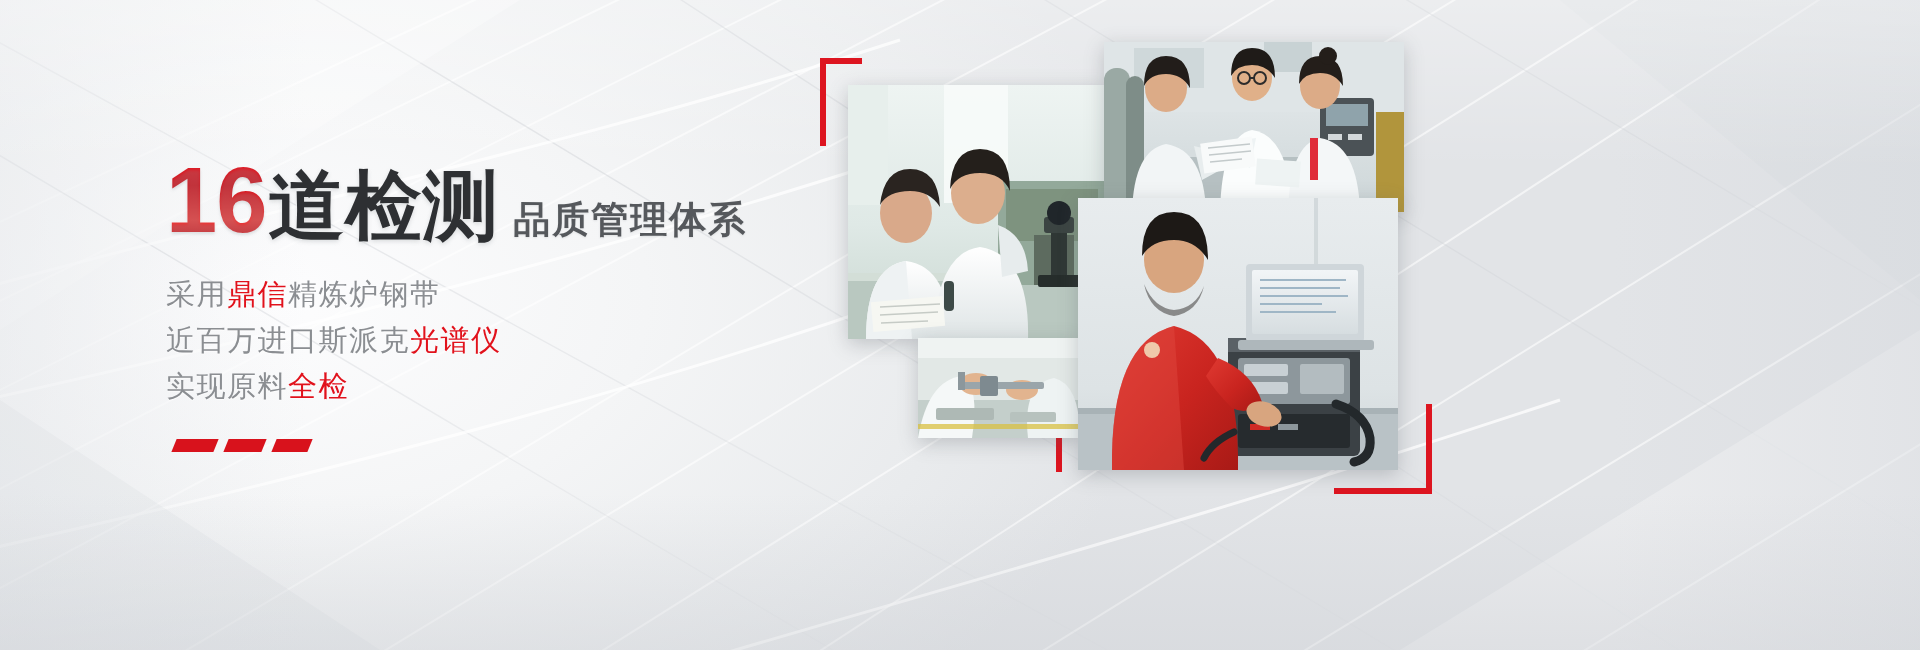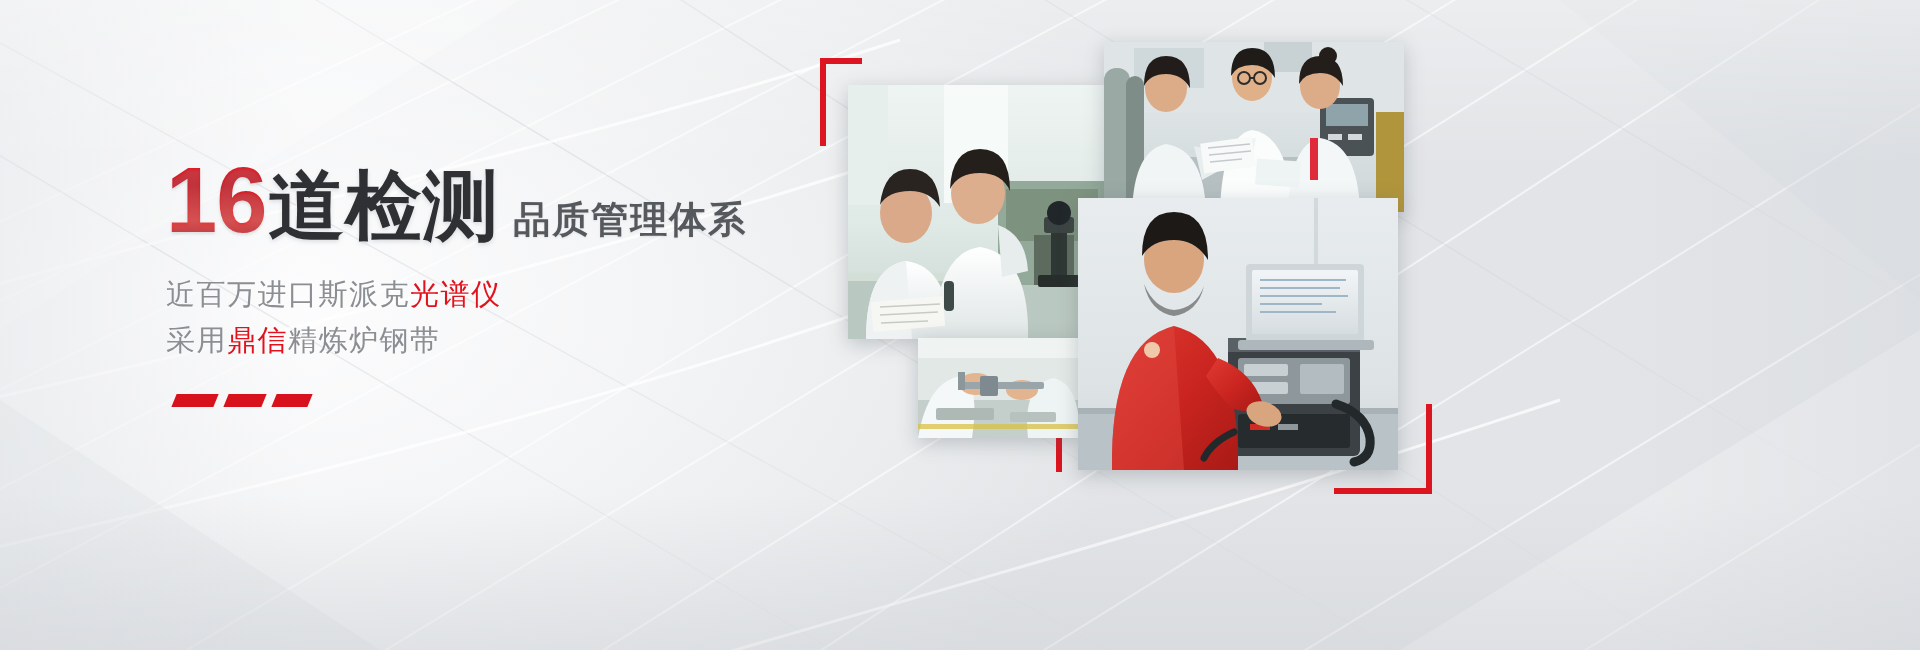--- a/index.html
+++ b/index.html
@@ -145,24 +145,27 @@
   <div class="copy">
 
     <div class="headline">
       <span class="num">16</span>
       <span class="hl-cn">道检测</span>
       <span class="hl-sub">品质管理体系</span>
     </div>
 
     <div class="lines">
       <div class="line">
+        <span>采用</span><span class="hi">鼎信</span><span>精炼炉钢带</span>
+      </div>
+      <div class="line">
         <span>近百万进口斯派克</span><span class="hi">光谱仪</span><span></span>
       </div>
       <div class="line">
-        <span>采用</span><span class="hi">鼎信</span><span>精炼炉钢带</span>
+        <span>实现原料</span><span class="hi">全检</span><span></span>
       </div>
     </div>
 
     <div class="dashes">
       <span class="dash d1"></span>
       <span class="dash d2"></span>
       <span class="dash d3"></span>
     </div>
   </div>
 

